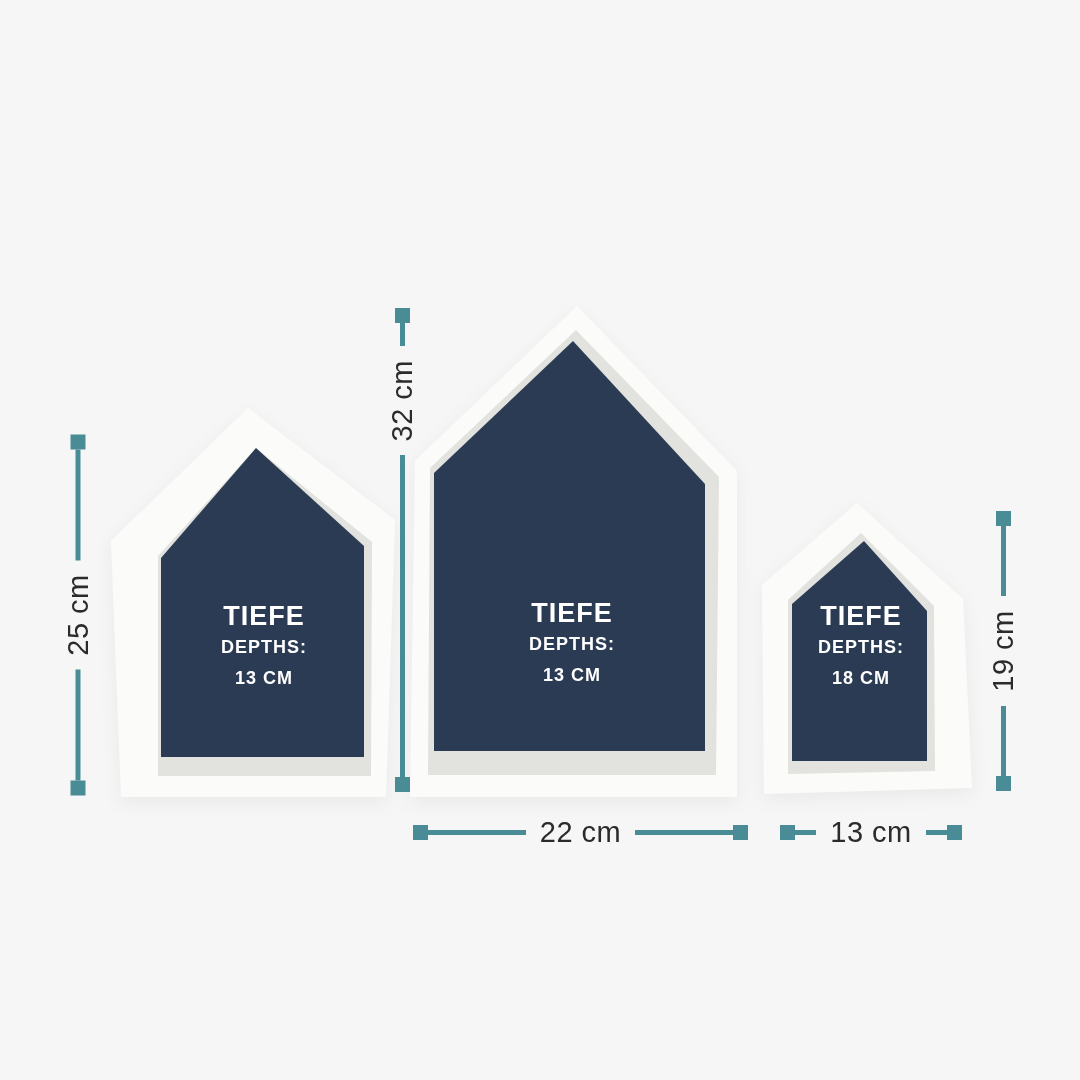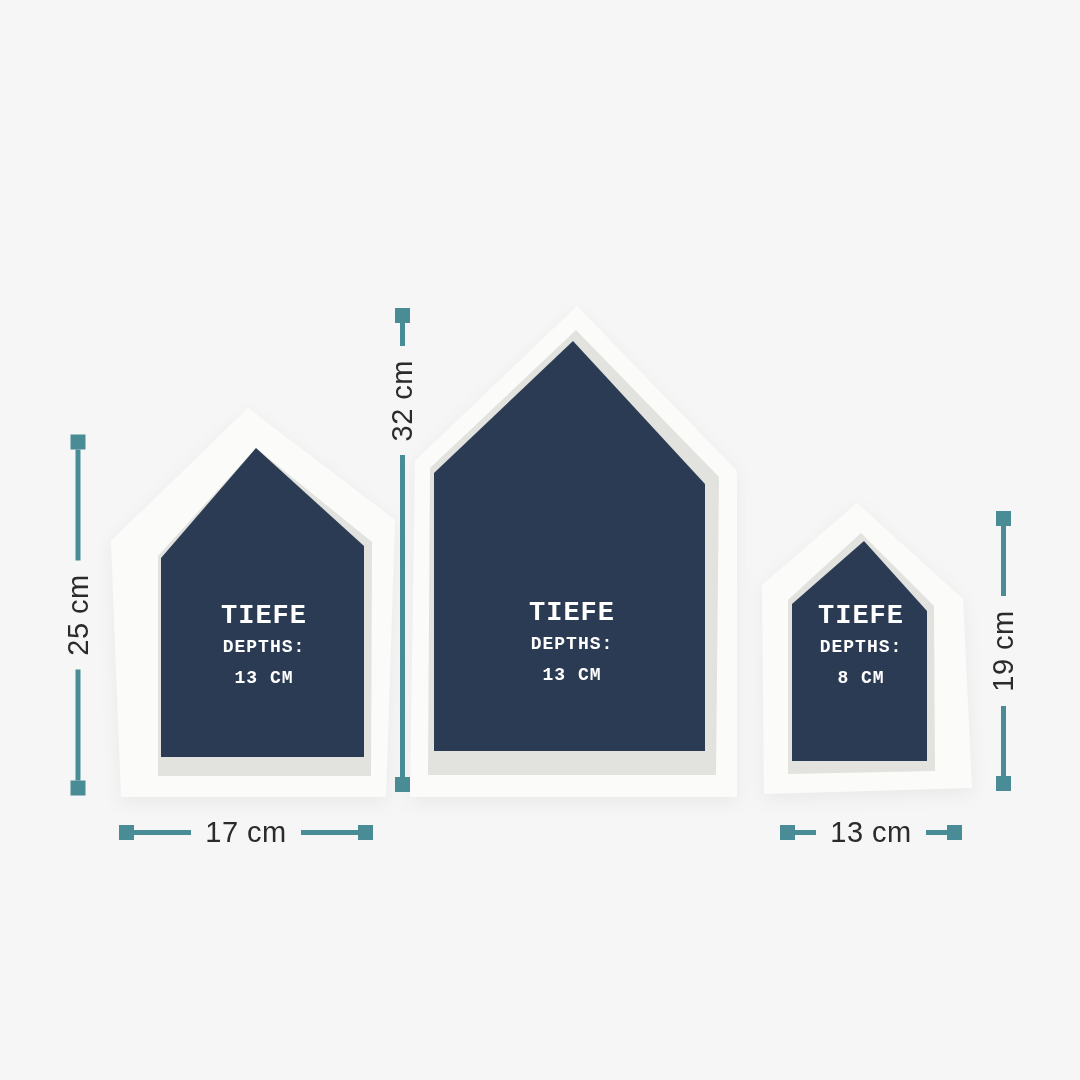--- a/index.html
+++ b/index.html
@@ -41,21 +41,20 @@
   #dim-v-right { left:863px;  top:629px; width:280px; }
   #dim-h-left  { left:119px;  top:810px; width:254px; }
   #dim-h-mid   { left:413px;  top:810px; width:335px; }
   #dim-h-right { left:780px;  top:810px; width:182px; }
 
   
   .house-label {
     position:absolute; width:262px; text-align:center;
     color:var(--labeltext, #ffffff); letter-spacing:1px;
     line-height:31px;
-    font-family:Liberation Mono, monospace;
   }
   .house-label .l1 { font-size:27px; font-weight:700; }
   .house-label .l2, .house-label .l3 { font-size:18px; font-weight:600; }
   #label-left  { left:133px; top:601px; }
   #label-mid   { left:441px; top:598px; }
   #label-right { left:730px; top:601px; }
 </style>
 </head>
 <body>
 
@@ -85,21 +84,21 @@
     <div class="l3">13 CM</div>
   </div>
   <div class="house-label" id="label-mid">
     <div class="l1">TIEFE</div>
     <div class="l2">DEPTHS:</div>
     <div class="l3">13 CM</div>
   </div>
   <div class="house-label" id="label-right">
     <div class="l1">TIEFE</div>
     <div class="l2">DEPTHS:</div>
-    <div class="l3">8 CM</div>
+    <div class="l3">18 CM</div>
   </div>
 
   <div class="dim vertical" id="dim-v-left">
     <span class="cap"></span>
     <span class="line"></span>
     <span class="val">25 cm</span>
     <span class="line"></span>
     <span class="cap"></span>
   </div>
   <div class="dim vertical" id="dim-v-mid">
@@ -110,24 +109,24 @@
     <span class="cap"></span>
   </div>
   <div class="dim vertical" id="dim-v-right">
     <span class="cap"></span>
     <span class="line"></span>
     <span class="val">19 cm</span>
     <span class="line"></span>
     <span class="cap"></span>
   </div>
 
-  <div class="dim" id="dim-h-left">
+  <div class="dim" id="dim-h-mid">
     <span class="cap"></span>
     <span class="line"></span>
-    <span class="val">17 cm</span>
+    <span class="val">22 cm</span>
     <span class="line"></span>
     <span class="cap"></span>
   </div>
   <div class="dim" id="dim-h-right">
     <span class="cap"></span>
     <span class="line"></span>
     <span class="val">13 cm</span>
     <span class="line"></span>
     <span class="cap"></span>
   </div>

